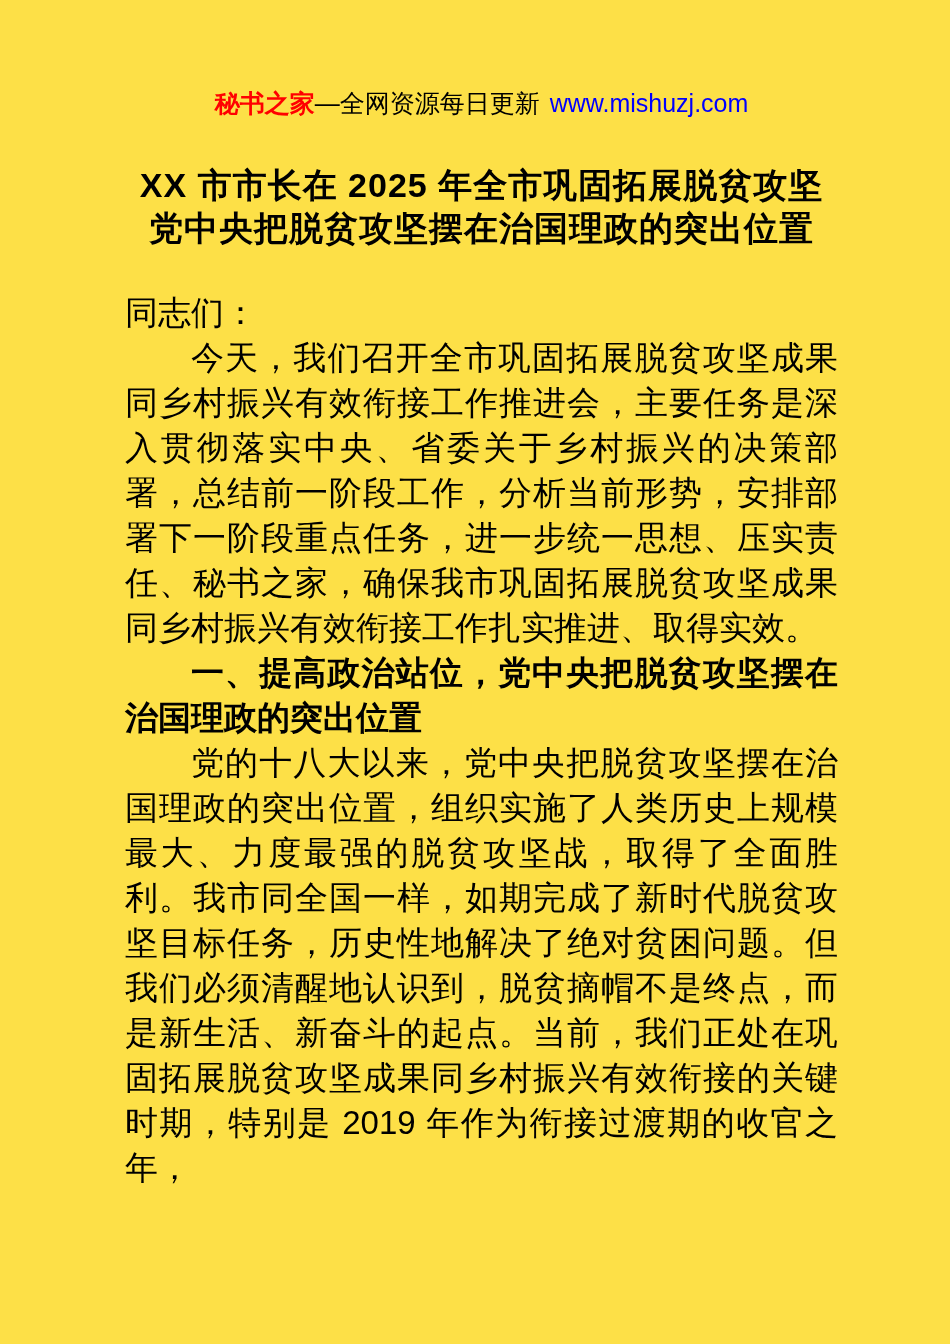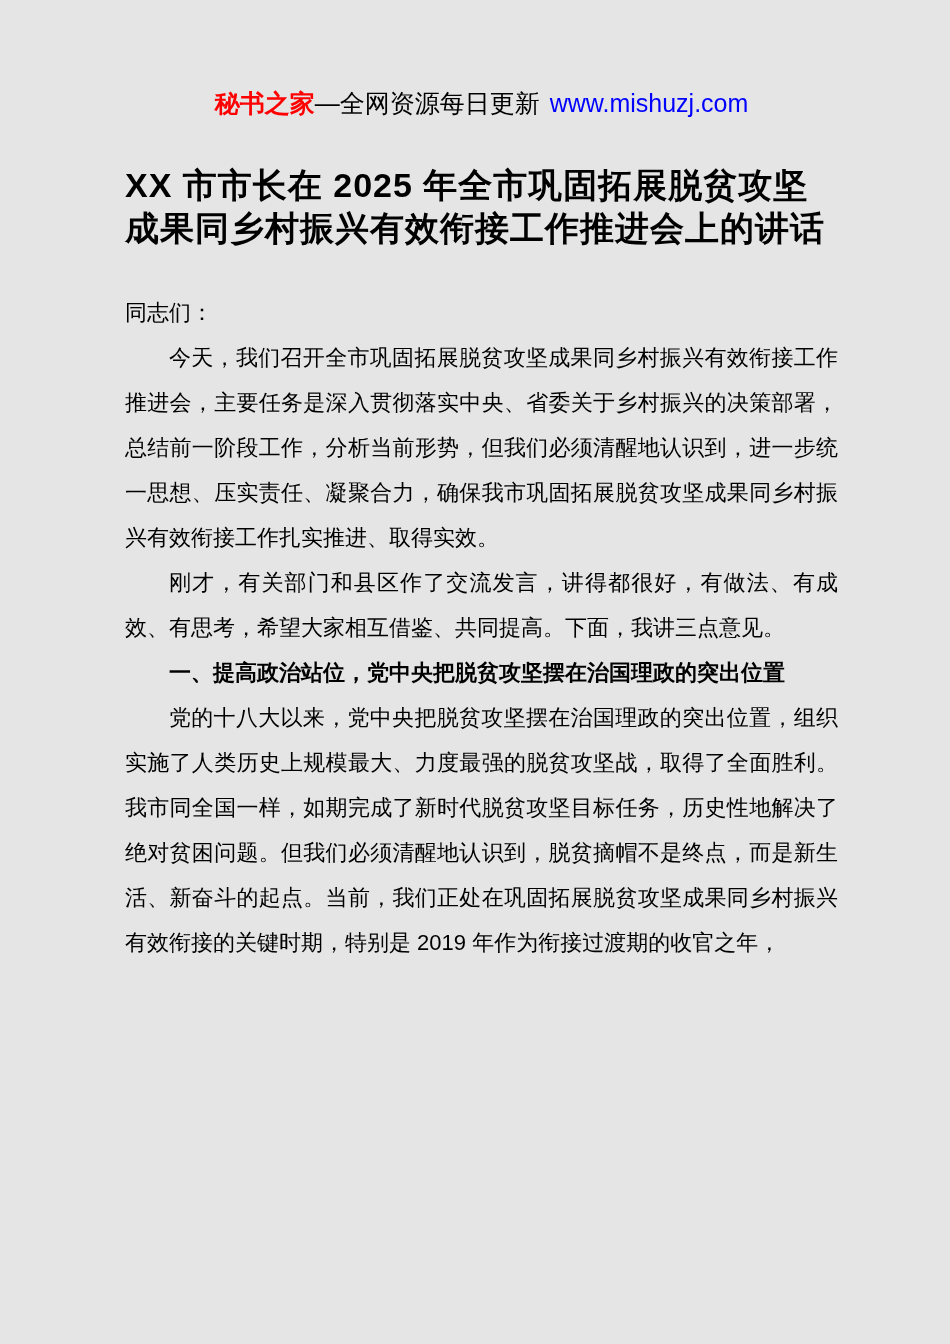--- a/index.html
+++ b/index.html
@@ -4,21 +4,21 @@
 <style>
   html, body {
     margin: 0;
     padding: 0;
     background: #ffffff;
   }
   .page {
     position: relative;
     width: 950px;
     height: 1344px;
-    background: #e5e5e5;
+    background: #fde047;
     overflow: hidden;
     box-sizing: border-box;
     padding: 88px 112px 0 125px;
     font-family: "Liberation Sans", "DejaVu Sans", sans-serif;
     color: #000000;
   }
   .doc-header {
     text-align: center;
     font-size: 25px;
     line-height: 30px;
@@ -32,32 +32,33 @@
     color: #000000;
     font-weight: normal;
   }
   .doc-header .url {
     color: #0000ff;
     margin-left: 10px;
     cursor: pointer;
   }
   .doc-title {
     margin: 46px 0 0 0;
+    text-align: center;
     font-size: 34px;
     line-height: 43px;
     font-weight: bold;
     color: #000000;
     letter-spacing: 1px;
   }
   .doc-title .title-line {
     display: block;
   }
   .doc-body {
     margin-top: 40px;
-    font-size: 22px;
+    font-size: 33px;
     line-height: 45px;
     text-align: justify;
     text-justify: inter-ideograph;
     color: #000000;
   }
   .doc-body p {
     margin: 0;
     padding: 0;
   }
   .doc-body p.indent {
@@ -71,24 +72,23 @@
 <body>
 
 <div class="page">
 
   <div class="doc-header">
     <span class="brand">秘书之家</span><span class="tagline">—全网资源每日更新</span><span class="url">www.mishuzj.com</span>
   </div>
 
   <h1 class="doc-title">
     <span class="title-line">XX 市市长在 2025 年全市巩固拓展脱贫攻坚</span>
-    <span class="title-line">成果同乡村振兴有效衔接工作推进会上的讲话</span>
+    <span class="title-line">党中央把脱贫攻坚摆在治国理政的突出位置</span>
   </h1>
 
   <div class="doc-body">
     <p>同志们：</p>
-    <p class="indent">今天，我们召开全市巩固拓展脱贫攻坚成果同乡村振兴有效衔接工作推进会，主要任务是深入贯彻落实中央、省委关于乡村振兴的决策部署，总结前一阶段工作，分析当前形势，但我们必须清醒地认识到，进一步统一思想、压实责任、凝聚合力，确保我市巩固拓展脱贫攻坚成果同乡村振兴有效衔接工作扎实推进、取得实效。</p>
-    <p class="indent">刚才，有关部门和县区作了交流发言，讲得都很好，有做法、有成效、有思考，希望大家相互借鉴、共同提高。下面，我讲三点意见。</p>
+    <p class="indent">今天，我们召开全市巩固拓展脱贫攻坚成果同乡村振兴有效衔接工作推进会，主要任务是深入贯彻落实中央、省委关于乡村振兴的决策部署，总结前一阶段工作，分析当前形势，安排部署下一阶段重点任务，进一步统一思想、压实责任、秘书之家，确保我市巩固拓展脱贫攻坚成果同乡村振兴有效衔接工作扎实推进、取得实效。</p>
     <p class="indent bold">一、提高政治站位，党中央把脱贫攻坚摆在治国理政的突出位置</p>
     <p class="indent">党的十八大以来，党中央把脱贫攻坚摆在治国理政的突出位置，组织实施了人类历史上规模最大、力度最强的脱贫攻坚战，取得了全面胜利。我市同全国一样，如期完成了新时代脱贫攻坚目标任务，历史性地解决了绝对贫困问题。但我们必须清醒地认识到，脱贫摘帽不是终点，而是新生活、新奋斗的起点。当前，我们正处在巩固拓展脱贫攻坚成果同乡村振兴有效衔接的关键时期，特别是 2019 年作为衔接过渡期的收官之年，</p>
   </div>
 
 </div>
 
 </body></html>

